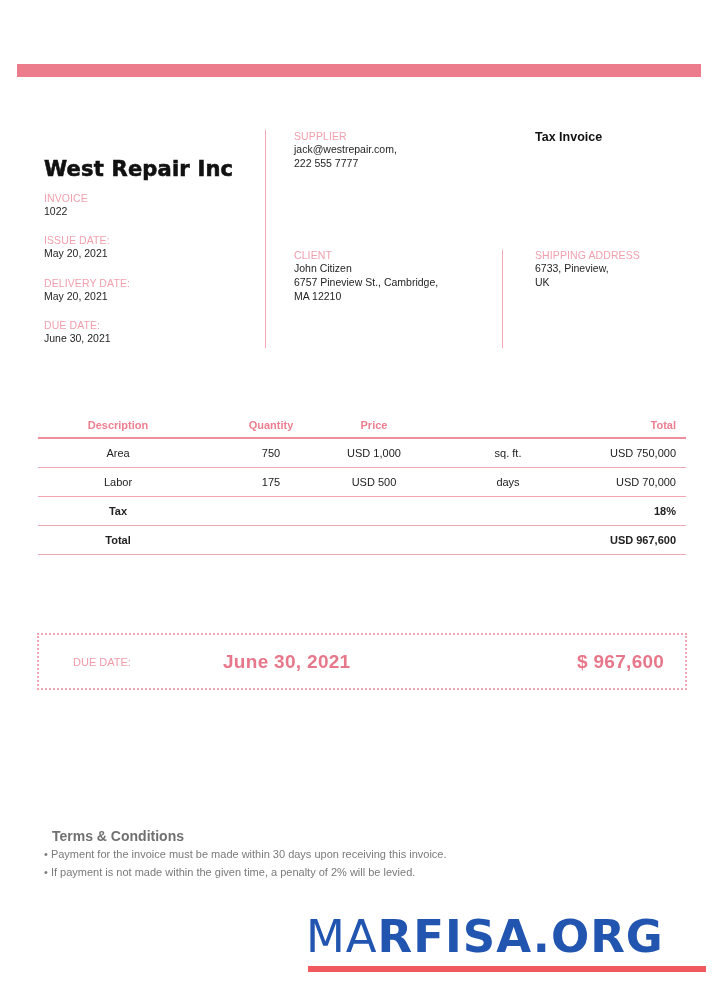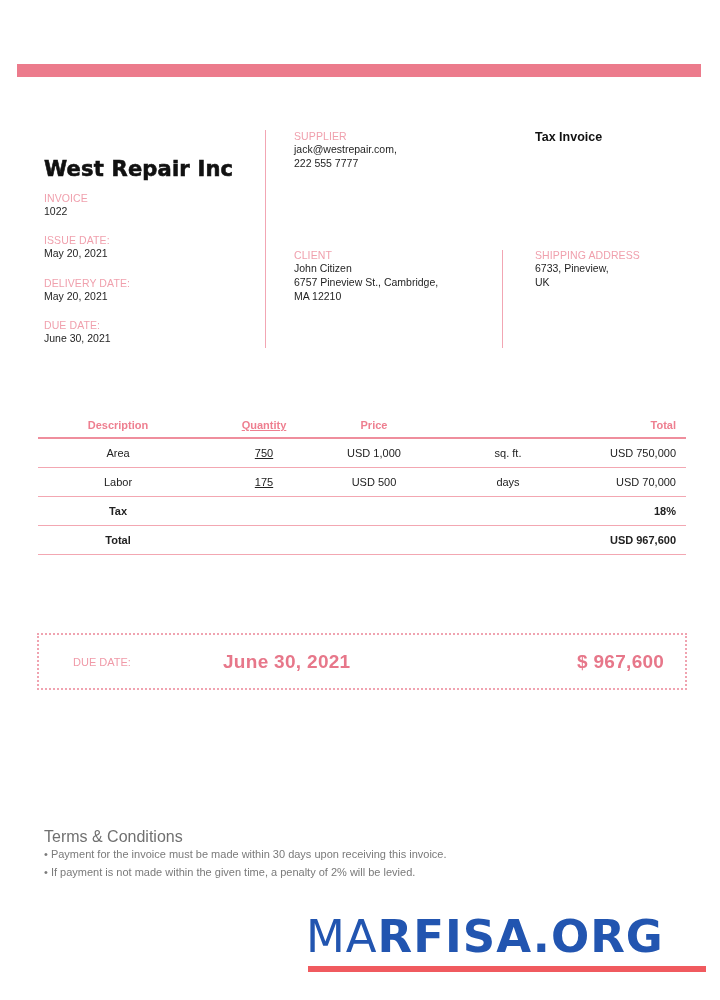--- a/index.html
+++ b/index.html
@@ -16,31 +16,31 @@
   .val { font-size: 10.5px; color: #1f1f1f; line-height: 14px; }
   .vdiv { width: 1px; background: #f2a6b3; }
   .taxinv { left: 535px; top: 130px; font-size: 12.5px; font-weight: bold; color: #111; }
 
   .tbl { left: 38px; top: 413px; width: 648px; }
   .trow { position: relative; height: 28px; border-bottom: 1px solid #f3a7b2; }
   .thead { height: 24px; border-bottom: 2px solid #ef8e9d; }
   .cell { position: absolute; top: 0; height: 100%; display: flex; align-items: center; font-size: 11px; color: #222; }
   .thead .cell { color: #ee7f90; font-weight: bold; font-size: 11px; }
   .c-desc { left: 30px; width: 100px; justify-content: center; }
-  .c-qty  { left: 176px; width: 100px; justify-content: center; text-decoration: underline; }
+  .c-qty  { left: 183px; width: 100px; justify-content: center; }
   .c-price{ left: 286px; width: 100px; justify-content: center; }
   .c-unit { left: 420px; width: 100px; justify-content: center; }
   .c-total{ right: 10px; width: 140px; justify-content: flex-end; }
   .bold { font-weight: bold; }
 
   .duebox { left: 37px; top: 633px; width: 646px; height: 53px; border: 2px dotted #f0a3b0; }
   .duebox .dl { position: absolute; top: 0; height: 100%; display: flex; align-items: center; font-size: 11px; color: #f09aa8; text-transform: uppercase; }
   .duebox .dv { position: absolute; top: 0; height: 100%; display: flex; align-items: center; font-size: 19px; color: #e7778a; font-weight: bold; letter-spacing: 0.3px; }
 
-  .terms-title { left: 44px; top: 828px; font-size: 16px; font-weight: normal; color: #707070; }
+  .terms-title { left: 52px; top: 828px; font-size: 14px; font-weight: bold; color: #707070; }
   .term { font-size: 11px; color: #7a7a7a; }
 
   .wm { left: 306px; top: 910px; font-family: "DejaVu Sans", sans-serif; font-size: 45px; color: #2255b0; letter-spacing: 1px; line-height: 54px; }
   .wm .thin { font-weight: normal; }
   .wm .thick { font-weight: bold; text-align: center; }
   .wm-line { left: 308px; top: 966px; width: 398px; height: 6px; background: #f05a5f; }
 </style>
 </head>
 <body>
 

